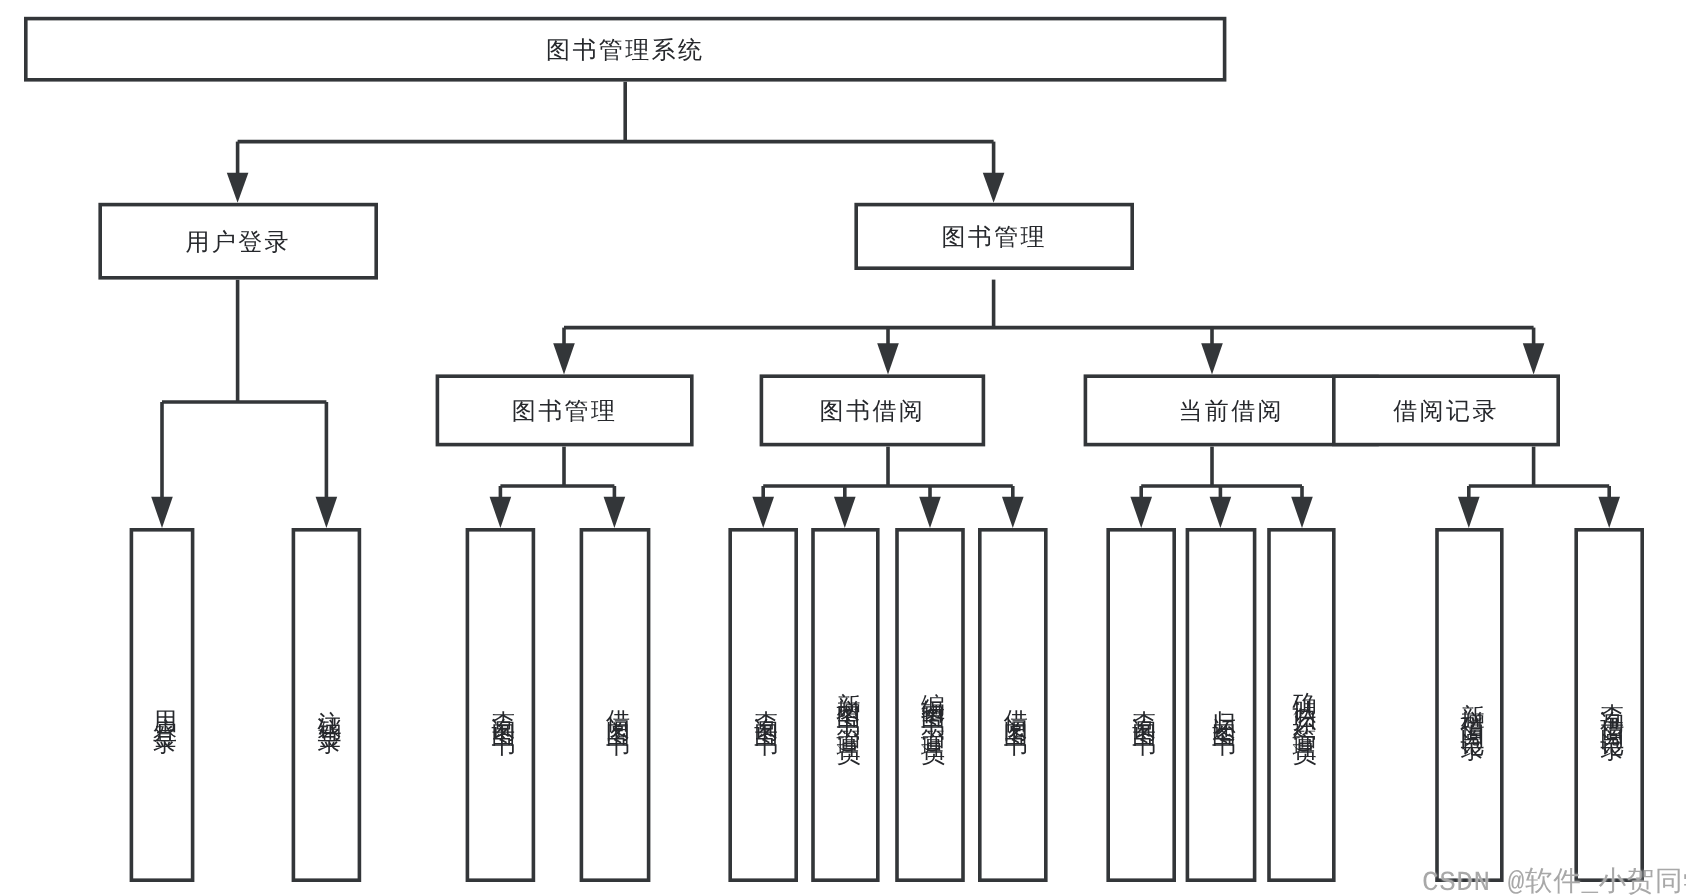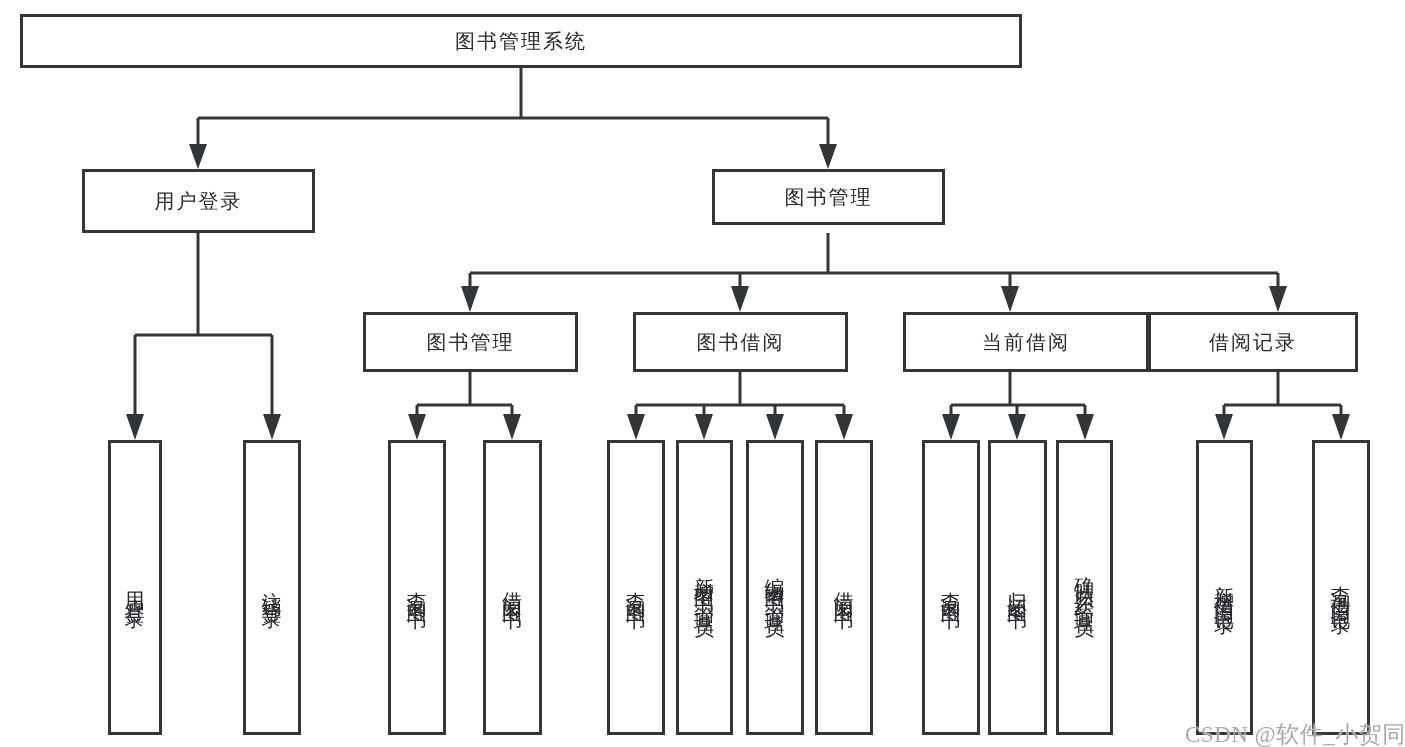--- a/index.html
+++ b/index.html
@@ -1,18 +1,18 @@
 <!DOCTYPE html>
 <html><head>
 <meta charset="utf-8">
 <style>
   html,body{margin:0;padding:0;background:#ffffff;}
   .stage{
     position:relative;width:1405px;height:747px;background:#ffffff;overflow:hidden;
-    font-family:Liberation Serif, serif;
+    font-family:Liberation Mono, monospace;
   }
   svg.wires{position:absolute;left:0;top:0;width:1405px;height:747px;}
   .node{
     position:absolute;box-sizing:border-box;border:3px solid #333639;background:#ffffff;
     display:flex;align-items:center;justify-content:center;
     color:#26282c;font-size:20px;letter-spacing:2px;white-space:nowrap;
   }
   .leaf{
     writing-mode:vertical-rl;text-orientation:mixed;
     letter-spacing:6px;font-size:20px;white-space:normal;line-height:1;
@@ -92,23 +92,23 @@
       <polygon points="1332,414 1350,414 1341,440"></polygon>
     </g>
   </svg>
 
   <div class="node" style="left:20px;top:14px;width:1002px;height:54px">图书管理系统</div>
 
   <div class="node" style="left:82px;top:169px;width:233px;height:64px">用户登录</div>
   <div class="node" style="left:712px;top:169px;width:233px;height:56px">图书管理</div>
 
   <div class="node" style="left:363px;top:312px;width:215px;height:60px">图书管理</div>
-  <div class="node" style="left:633px;top:312px;width:215px;height:60px">图书借阅</div>
+  <div class="node" style="left:633px;top:312px;width:188px;height:60px">图书借阅</div>
   <div class="node" style="left:903px;top:312px;width:246px;height:60px">当前借阅</div>
-  <div class="node" style="left:1148px;top:312px;width:210px;height:60px">借阅记录</div>
+  <div class="node" style="left:1110px;top:312px;width:190px;height:60px">借阅记录</div>
 
   <div class="node leaf" style="left:108px;top:440px;width:54px;height:295px">用户登录</div>
   <div class="node leaf" style="left:243px;top:440px;width:58px;height:295px">注销登录</div>
 
   <div class="node leaf" style="left:388px;top:440px;width:58px;height:295px">查询图书</div>
   <div class="node leaf" style="left:483px;top:440px;width:59px;height:295px">借阅图书</div>
 
   <div class="node leaf" style="left:607px;top:440px;width:58px;height:295px">查询图书</div>
   <div class="node leaf" style="left:676px;top:440px;width:57px;height:295px">新增图书（管理员）</div>
   <div class="node leaf" style="left:746px;top:440px;width:58px;height:295px">编辑图书（管理员）</div>

